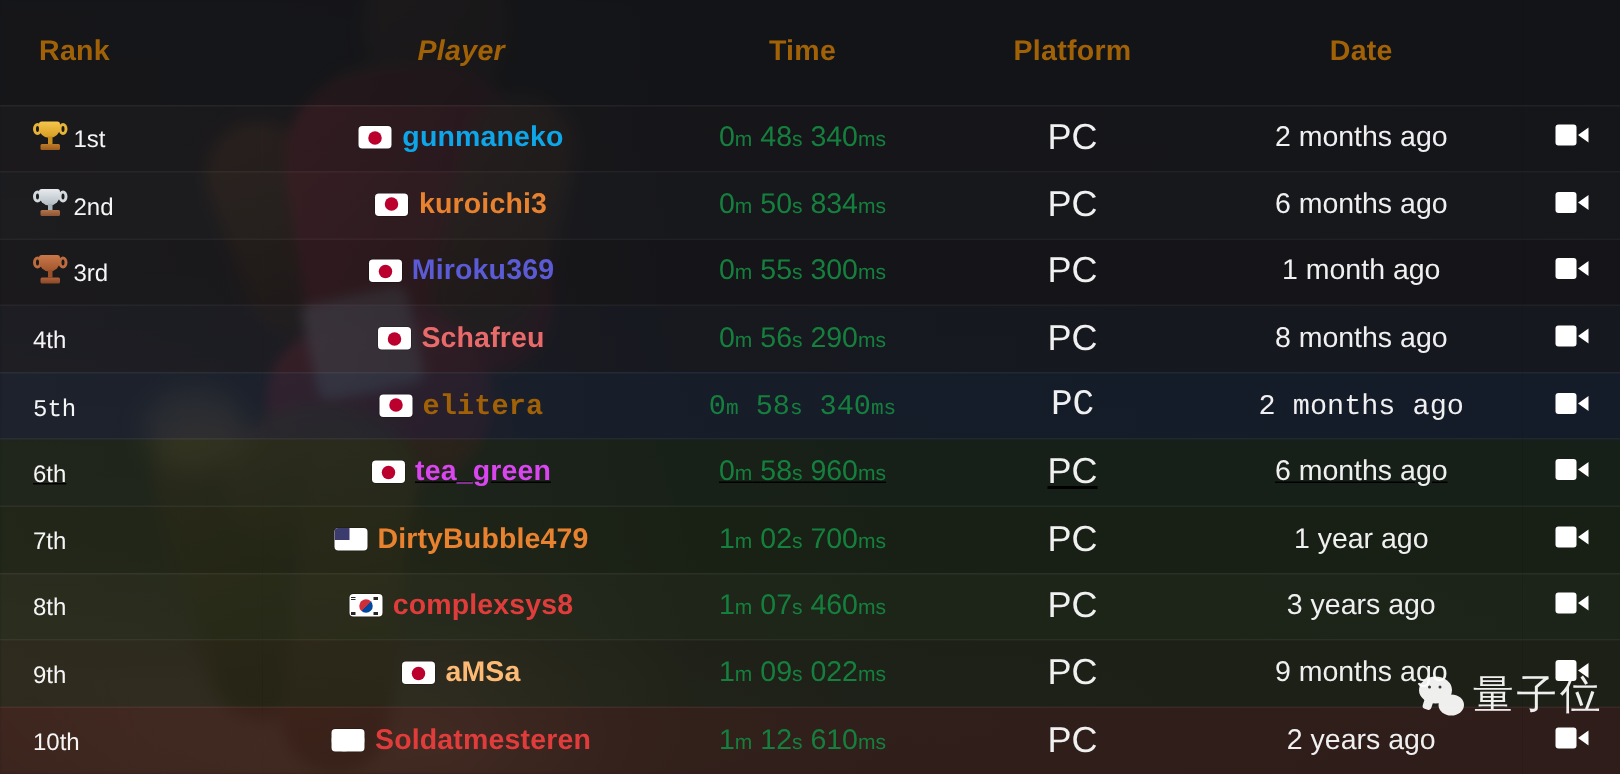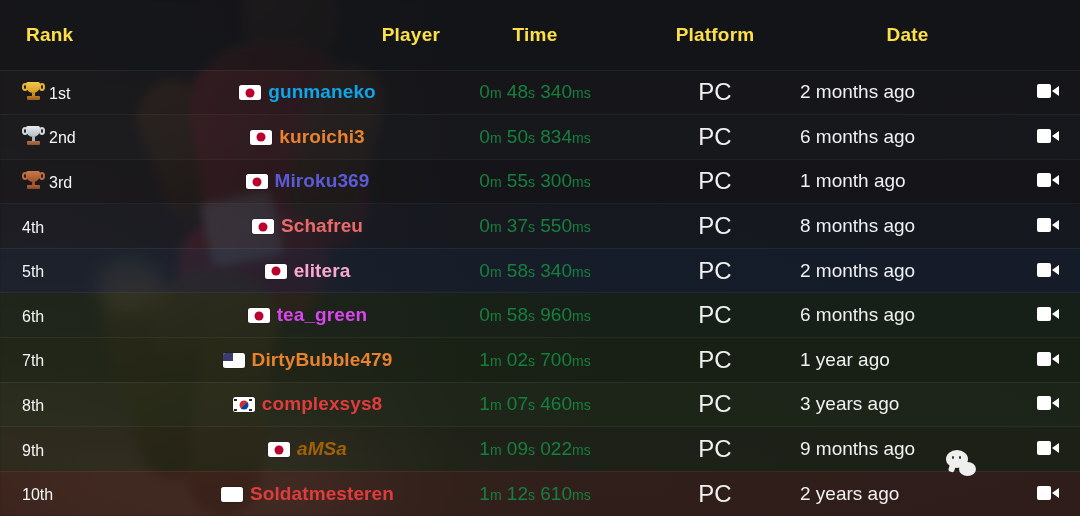--- a/index.html
+++ b/index.html
@@ -135,47 +135,47 @@
   col.c-player   { width:265px; }
   col.c-time     { width:190px; }
   col.c-platform { width:170px; }
   col.c-date     { width:215px; }
   col.c-video    { width:65px;  }
 
   thead th {
     height:70px;
     font-size:19px;
     font-weight:bold;
-    color:#fde047;
+    color:#a16207;
     background:rgba(20,21,25,0.80);
     letter-spacing:0.2px;
     vertical-align:middle;
   }
   thead th.h-rank     { text-align:left; padding-left:26px; }
-  thead th.h-player   { text-align:right; }
+  thead th.h-player   { text-align:center;font-style:italic; }
   thead th.h-time     { text-align:center; }
   thead th.h-platform { text-align:center; }
   thead th.h-date     { text-align:center; }
   thead th.h-video    { }
 
   tbody tr { height:44.6px; }
   tbody td {
     font-size:19px;
     color:#f2f2f3;
     vertical-align:middle;
     border-top:1px solid rgba(255,255,255,0.055);
   }
 
   
   tbody tr.r1  { background:rgba(24,25,29,0.66); }
   tbody tr.r2  { background:rgba(27,28,33,0.60); }
   tbody tr.r3  { background:rgba(22,23,28,0.62); }
   tbody tr.r4  { background:rgba(26,30,40,0.58); }
-  tbody tr.r5  { background:rgba(24,36,54,0.62); }
-  tbody tr.r6  { background:rgba(27,41,26,0.60); }
+  tbody tr.r5  { background:rgba(24,36,54,0.62);font-family:Liberation Mono, monospace; }
+  tbody tr.r6  { background:rgba(27,41,26,0.60);text-decoration:underline; }
   tbody tr.r7  { background:rgba(28,42,22,0.60); }
   tbody tr.r8  { background:rgba(38,52,28,0.56);margin-top:34px; }
   tbody tr.r9  { background:rgba(40,48,28,0.48); }
   tbody tr.r10 { background:rgba(72,40,30,0.52);border-radius:10px; }
 
   td.rank {
     padding-left:22px;
     text-align:left;
     white-space:nowrap;
   }
@@ -290,21 +290,21 @@
 
   td.time {
     text-align:center;
     white-space:nowrap;
     font-size:19px;
     color:#15803d;
   }
   td.time .u { font-size:14px; }
 
   td.platform { text-align:center; font-size:24px; color:#f0f0f1; }
-  td.date     { text-align:left; font-size:19px; color:#f0f0f1; }
+  td.date     { text-align:center; font-size:19px; color:#f0f0f1; }
 
   td.video { text-align:center; }
   .cam-icon {
     display:inline-block;
     width:22px; height:14px;
     position:relative;
   }
   .cam-icon .body {
     position:absolute; left:0; top:0;
     width:14px; height:14px;
@@ -430,28 +430,28 @@
           <td class="rank"><span class="trophy bronze"><span class="handle-l"></span><span class="handle-r"></span><span class="cup"></span><span class="stem"></span><span class="base"></span></span><span class="rank-text">3rd</span></td>
           <td class="player"><span class="flag jp"></span><span class="pname" style="color: rgb(91, 91, 214);">Miroku369</span></td>
           <td class="time"><span>0</span><span class="u">m</span> <span>55</span><span class="u">s</span> <span>300</span><span class="u">ms</span></td>
           <td class="platform">PC</td>
           <td class="date">1 month ago</td>
           <td class="video"><span class="cam-icon"><span class="body"></span><span class="lens"></span></span></td>
         </tr>
         <tr class="r4">
           <td class="rank"><span class="trophy none"></span><span class="rank-text">4th</span></td>
           <td class="player"><span class="flag jp"></span><span class="pname" style="color: rgb(232, 106, 106);">Schafreu</span></td>
-          <td class="time"><span>0</span><span class="u">m</span> <span>37</span><span class="u">s</span> <span>550</span><span class="u">ms</span></td>
+          <td class="time"><span>0</span><span class="u">m</span> <span>56</span><span class="u">s</span> <span>290</span><span class="u">ms</span></td>
           <td class="platform">PC</td>
           <td class="date">8 months ago</td>
           <td class="video"><span class="cam-icon"><span class="body"></span><span class="lens"></span></span></td>
         </tr>
         <tr class="r5">
           <td class="rank"><span class="trophy none"></span><span class="rank-text">5th</span></td>
-          <td class="player"><span class="flag jp"></span><span class="pname" style="color: #f9a8d4;">elitera</span></td>
+          <td class="player"><span class="flag jp"></span><span class="pname" style="color: #a16207;">elitera</span></td>
           <td class="time"><span>0</span><span class="u">m</span> <span>58</span><span class="u">s</span> <span>340</span><span class="u">ms</span></td>
           <td class="platform">PC</td>
           <td class="date">2 months ago</td>
           <td class="video"><span class="cam-icon"><span class="body"></span><span class="lens"></span></span></td>
         </tr>
         <tr class="r6">
           <td class="rank"><span class="trophy none"></span><span class="rank-text">6th</span></td>
           <td class="player"><span class="flag jp"></span><span class="pname" style="color: #d946ef;">tea_green</span></td>
           <td class="time"><span>0</span><span class="u">m</span> <span>58</span><span class="u">s</span> <span>960</span><span class="u">ms</span></td>
           <td class="platform">PC</td>
@@ -469,21 +469,21 @@
         <tr class="r8">
           <td class="rank"><span class="trophy none"></span><span class="rank-text">8th</span></td>
           <td class="player"><span class="flag kr"></span><span class="pname" style="color: rgb(224, 60, 60);">complexsys8</span></td>
           <td class="time"><span>1</span><span class="u">m</span> <span>07</span><span class="u">s</span> <span>460</span><span class="u">ms</span></td>
           <td class="platform">PC</td>
           <td class="date">3 years ago</td>
           <td class="video"><span class="cam-icon"><span class="body"></span><span class="lens"></span></span></td>
         </tr>
         <tr class="r9">
           <td class="rank"><span class="trophy none"></span><span class="rank-text">9th</span></td>
-          <td class="player"><span class="flag jp"></span><span class="pname" style="color: #a16207; font-style: italic;">aMSa</span></td>
+          <td class="player"><span class="flag jp"></span><span class="pname" style="color: #fdba74;">aMSa</span></td>
           <td class="time"><span>1</span><span class="u">m</span> <span>09</span><span class="u">s</span> <span>022</span><span class="u">ms</span></td>
           <td class="platform">PC</td>
           <td class="date">9 months ago</td>
           <td class="video"><span class="cam-icon"><span class="body"></span><span class="lens"></span></span></td>
         </tr>
         <tr class="r10">
           <td class="rank"><span class="trophy none"></span><span class="rank-text">10th</span></td>
           <td class="player"><span class="flag dk"></span><span class="pname" style="color: rgb(224, 60, 60);">Soldatmesteren</span></td>
           <td class="time"><span>1</span><span class="u">m</span> <span>12</span><span class="u">s</span> <span>610</span><span class="u">ms</span></td>
           <td class="platform">PC</td>
@@ -493,15 +493,16 @@
       </tbody>
   </table>
 
   <div id="watermark">
     <span class="wx">
       <span class="b1"></span>
         <span class="b2"></span>
       <span class="d d1"></span>
         <span class="d d2"></span>
     </span>
+    <span class="wmtext">量子位</span>
   </div>
 
 </div>
 
 </body></html>

